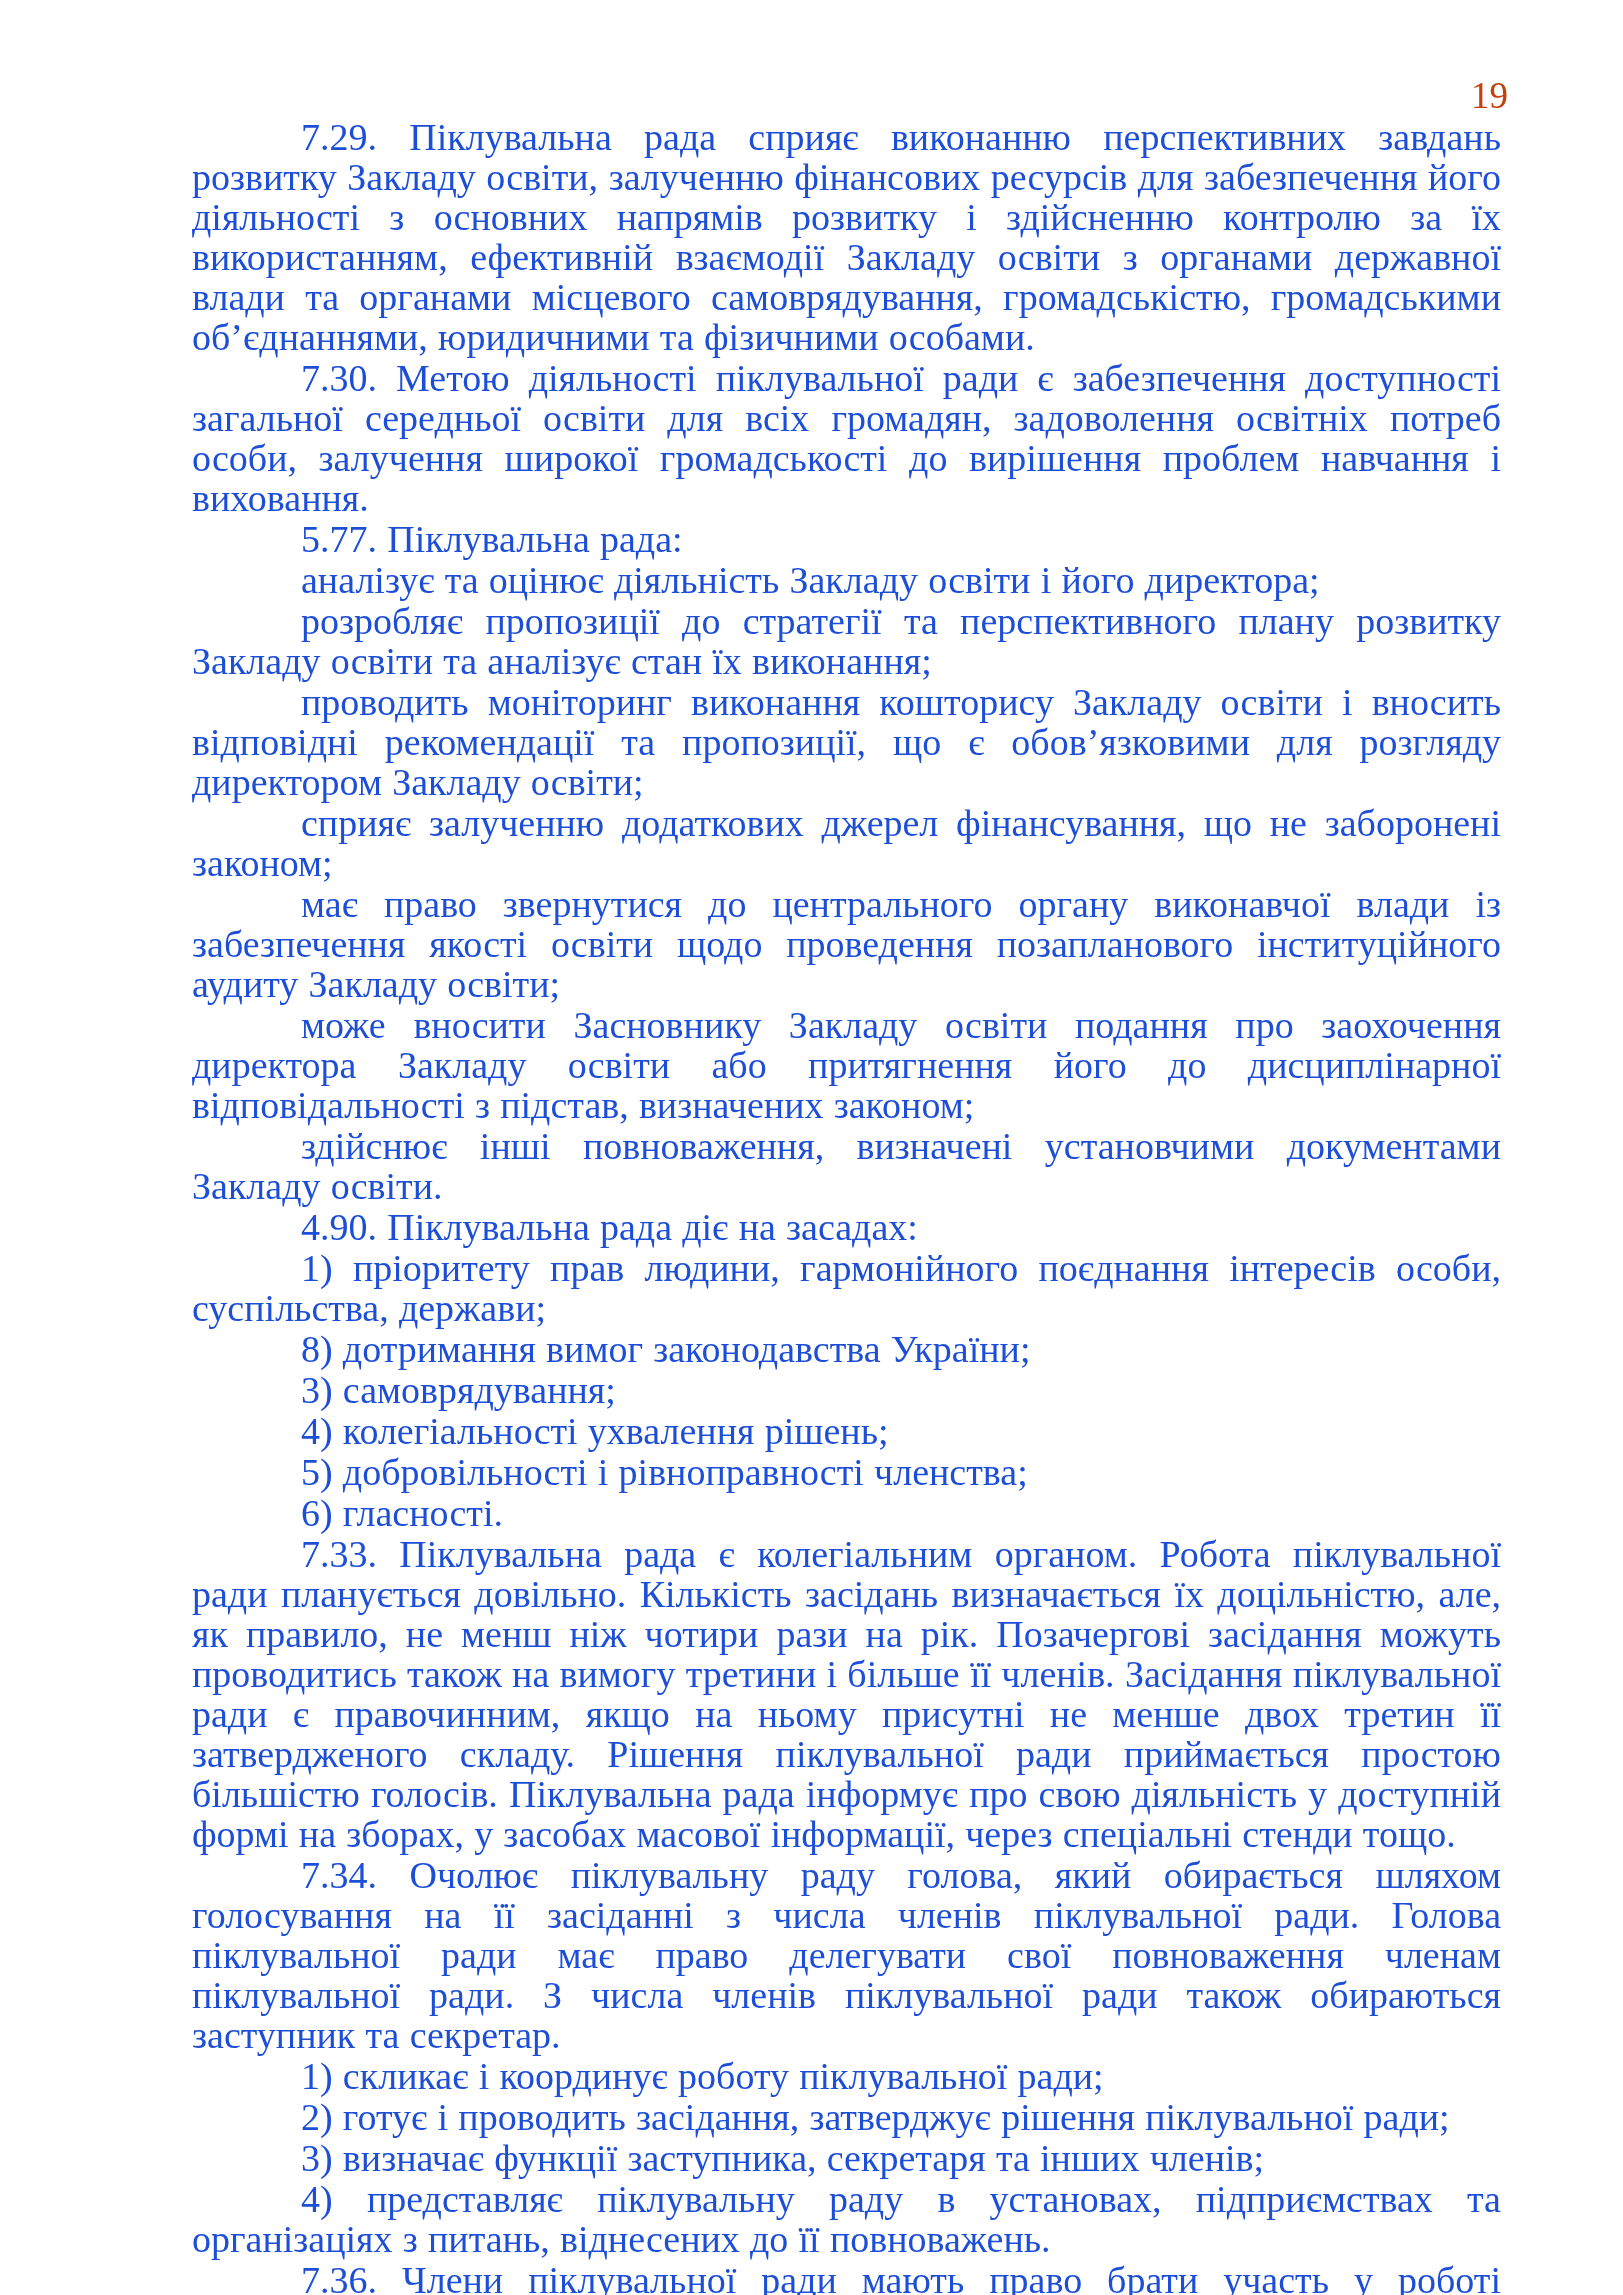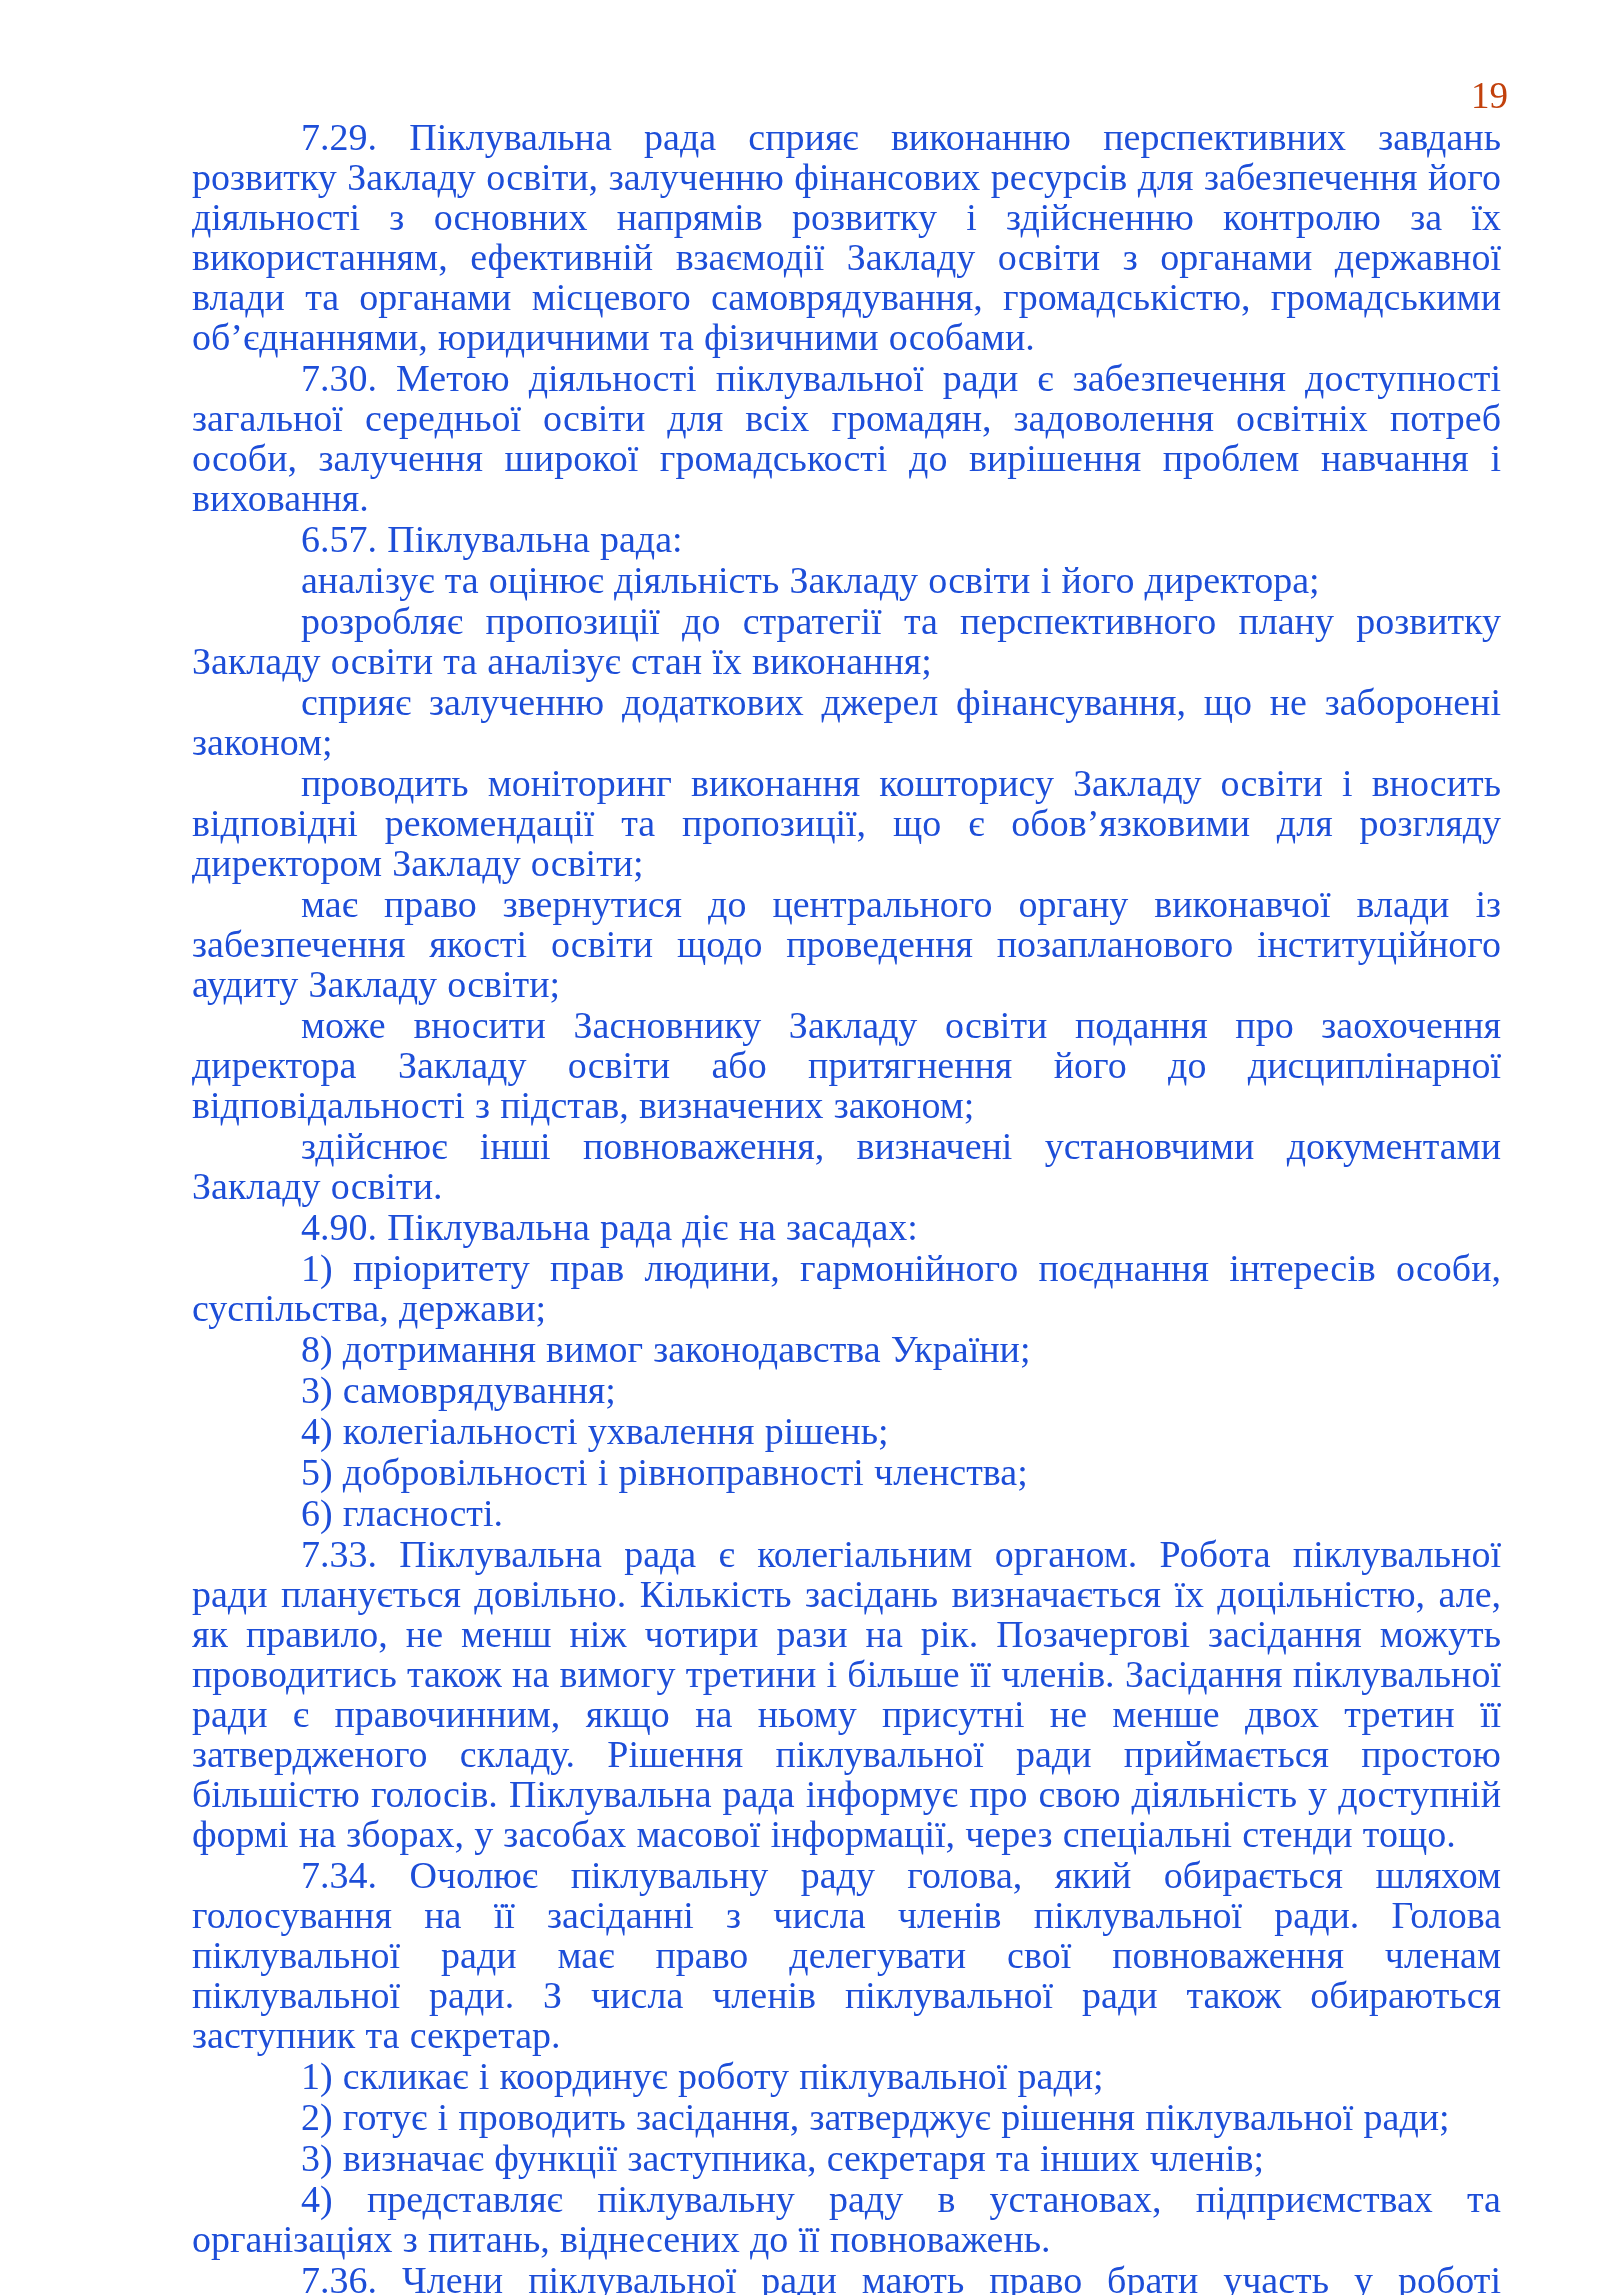--- a/index.html
+++ b/index.html
@@ -46,25 +46,25 @@
   }
 </style>
 </head>
 <body>
 
 <div class="page">
   <div class="page-number">19</div>
   <main class="text-block">
       <p class="para">7.29. Піклувальна рада сприяє виконанню перспективних завдань розвитку Закладу освіти, залученню фінансових ресурсів для забезпечення його діяльності з основних напрямів розвитку і здійсненню контролю за їх використанням, ефективній взаємодії Закладу освіти з органами державної влади та органами місцевого самоврядування, громадськістю, громадськими об’єднаннями, юридичними та фізичними особами.</p>
       <p class="para">7.30. Метою діяльності піклувальної ради є забезпечення доступності загальної середньої освіти для всіх громадян, задоволення освітніх потреб особи, залучення широкої громадськості до вирішення проблем навчання і виховання.</p>
-      <p class="para">6.57. Піклувальна рада:</p>
+      <p class="para">5.77. Піклувальна рада:</p>
       <p class="para">аналізує та оцінює діяльність Закладу освіти і його директора;</p>
       <p class="para">розробляє пропозиції до стратегії та перспективного плану розвитку Закладу освіти та аналізує стан їх виконання;</p>
+      <p class="para">проводить моніторинг виконання кошторису Закладу освіти і вносить відповідні рекомендації та пропозиції, що є обов’язковими для розгляду директором Закладу освіти;</p>
       <p class="para">сприяє залученню додаткових джерел фінансування, що не заборонені законом;</p>
-      <p class="para">проводить моніторинг виконання кошторису Закладу освіти і вносить відповідні рекомендації та пропозиції, що є обов’язковими для розгляду директором Закладу освіти;</p>
       <p class="para">має право звернутися до центрального органу виконавчої влади із забезпечення якості освіти щодо проведення позапланового інституційного аудиту Закладу освіти;</p>
       <p class="para">може вносити Засновнику Закладу освіти подання про заохочення директора Закладу освіти або притягнення його до дисциплінарної відповідальності з підстав, визначених законом;</p>
       <p class="para">здійснює інші повноваження, визначені установчими документами Закладу освіти.</p>
       <p class="para">4.90. Піклувальна рада діє на засадах:</p>
       <p class="para">1) пріоритету прав людини, гармонійного поєднання інтересів особи, суспільства, держави;</p>
       <p class="para">8) дотримання вимог законодавства України;</p>
       <p class="para">3) самоврядування;</p>
       <p class="para">4) колегіальності ухвалення рішень;</p>
       <p class="para">5) добровільності і рівноправності членства;</p>
       <p class="para">6) гласності.</p>

